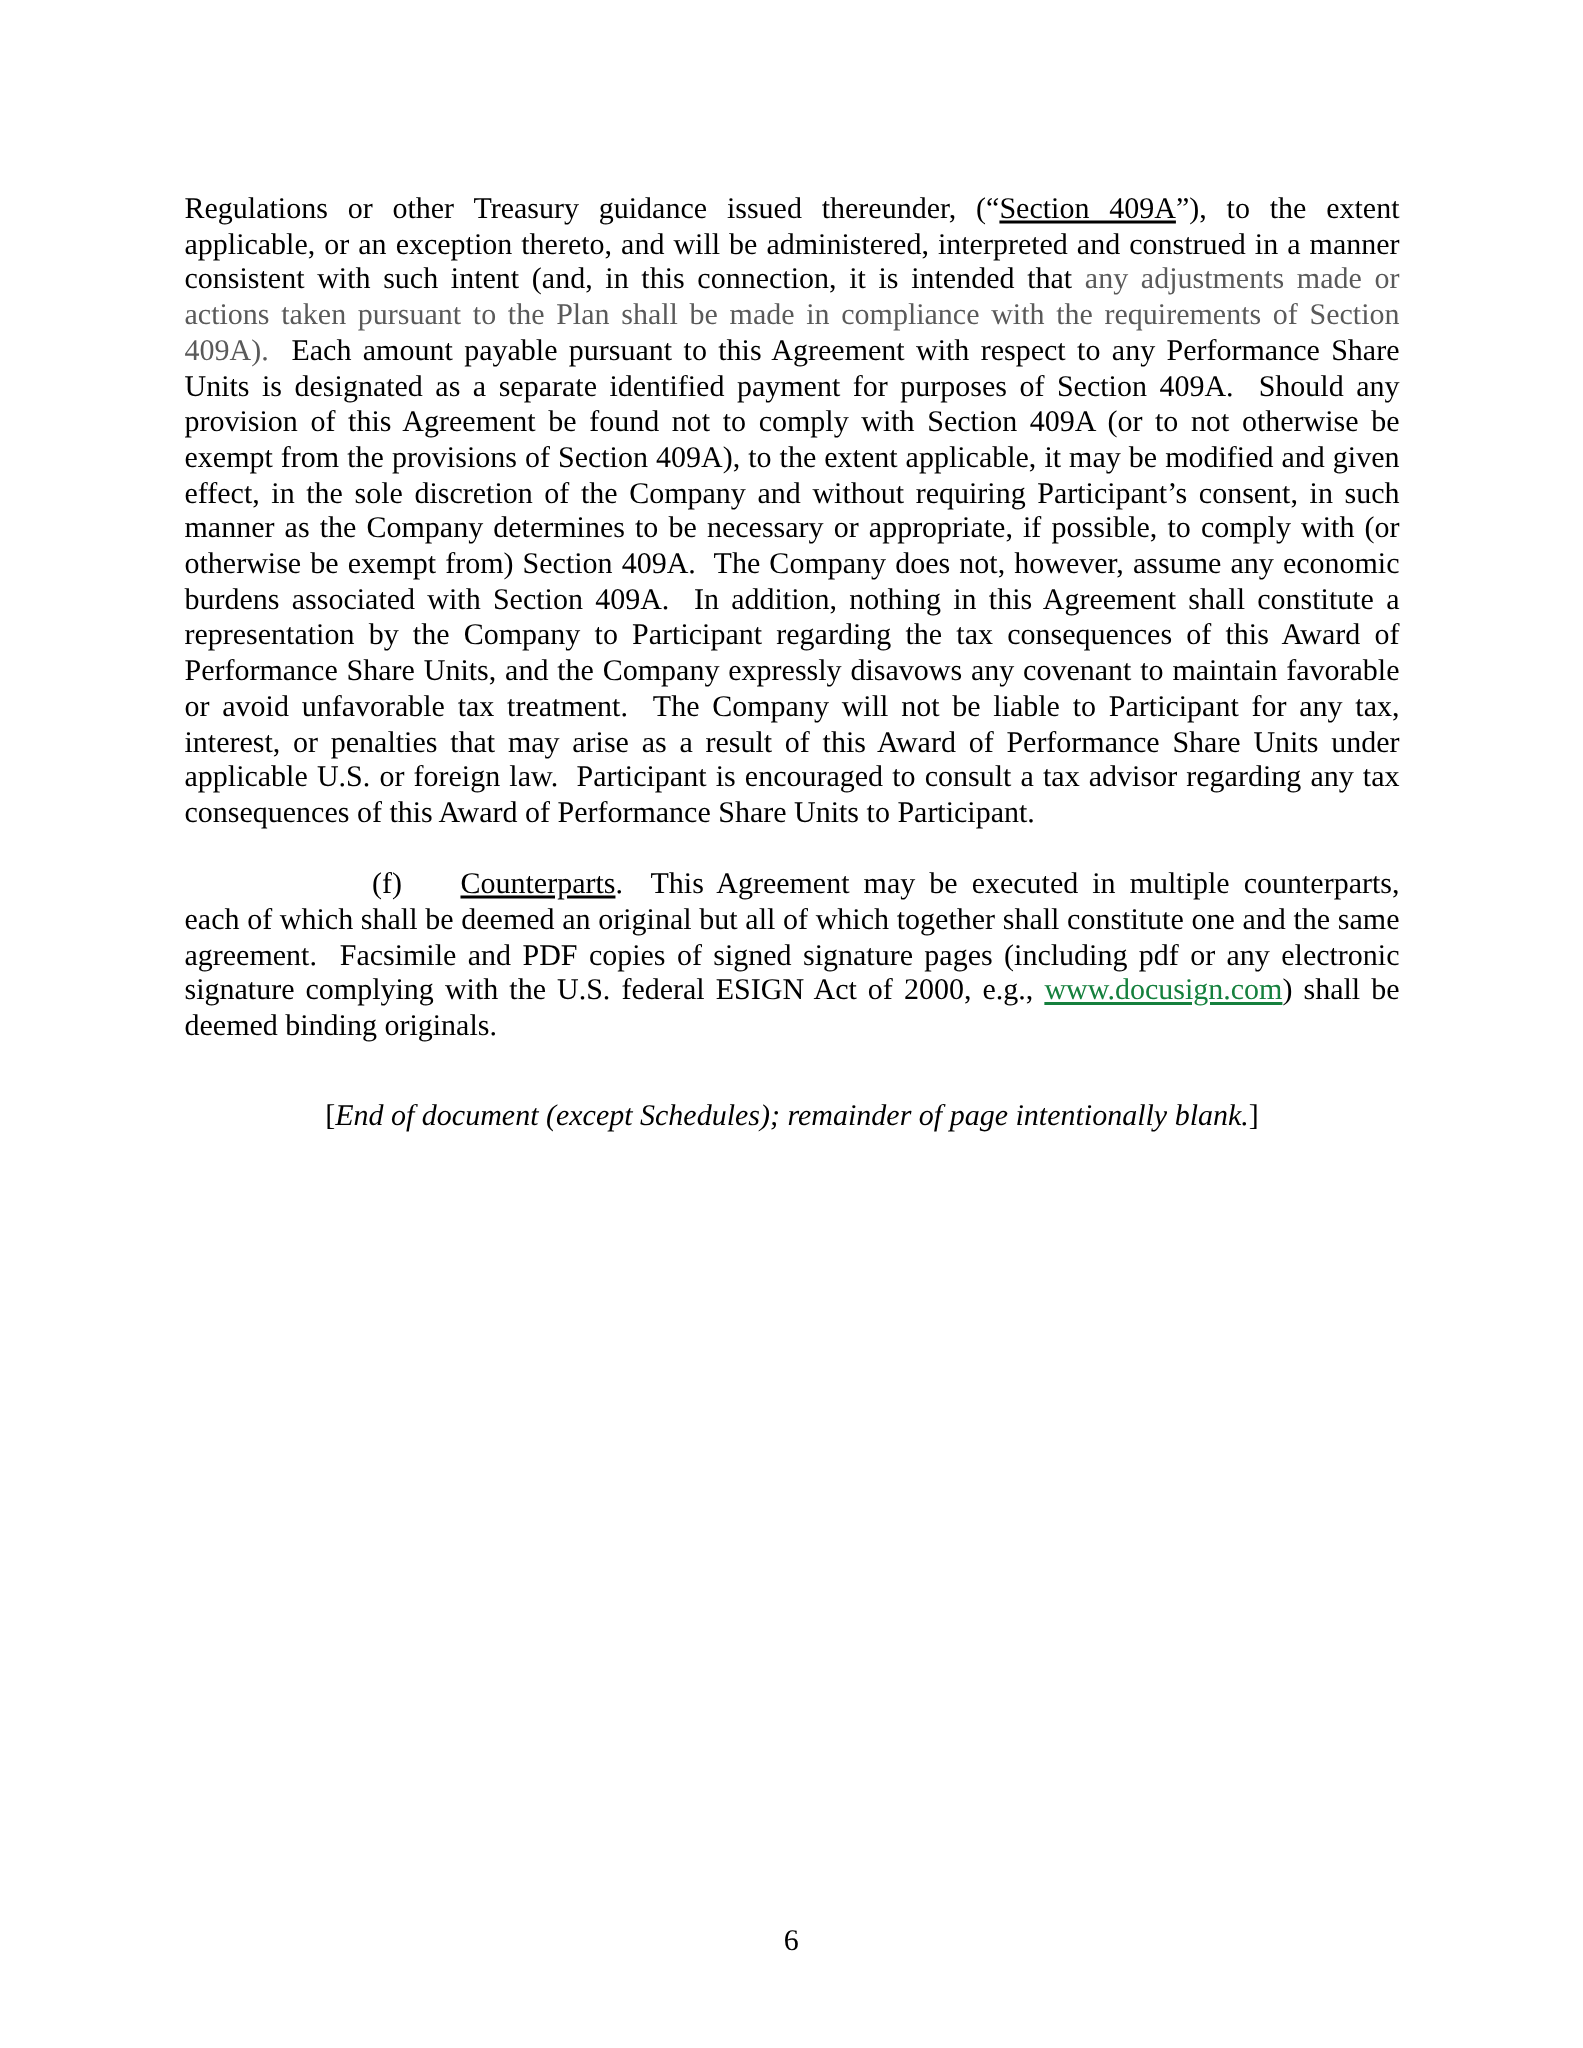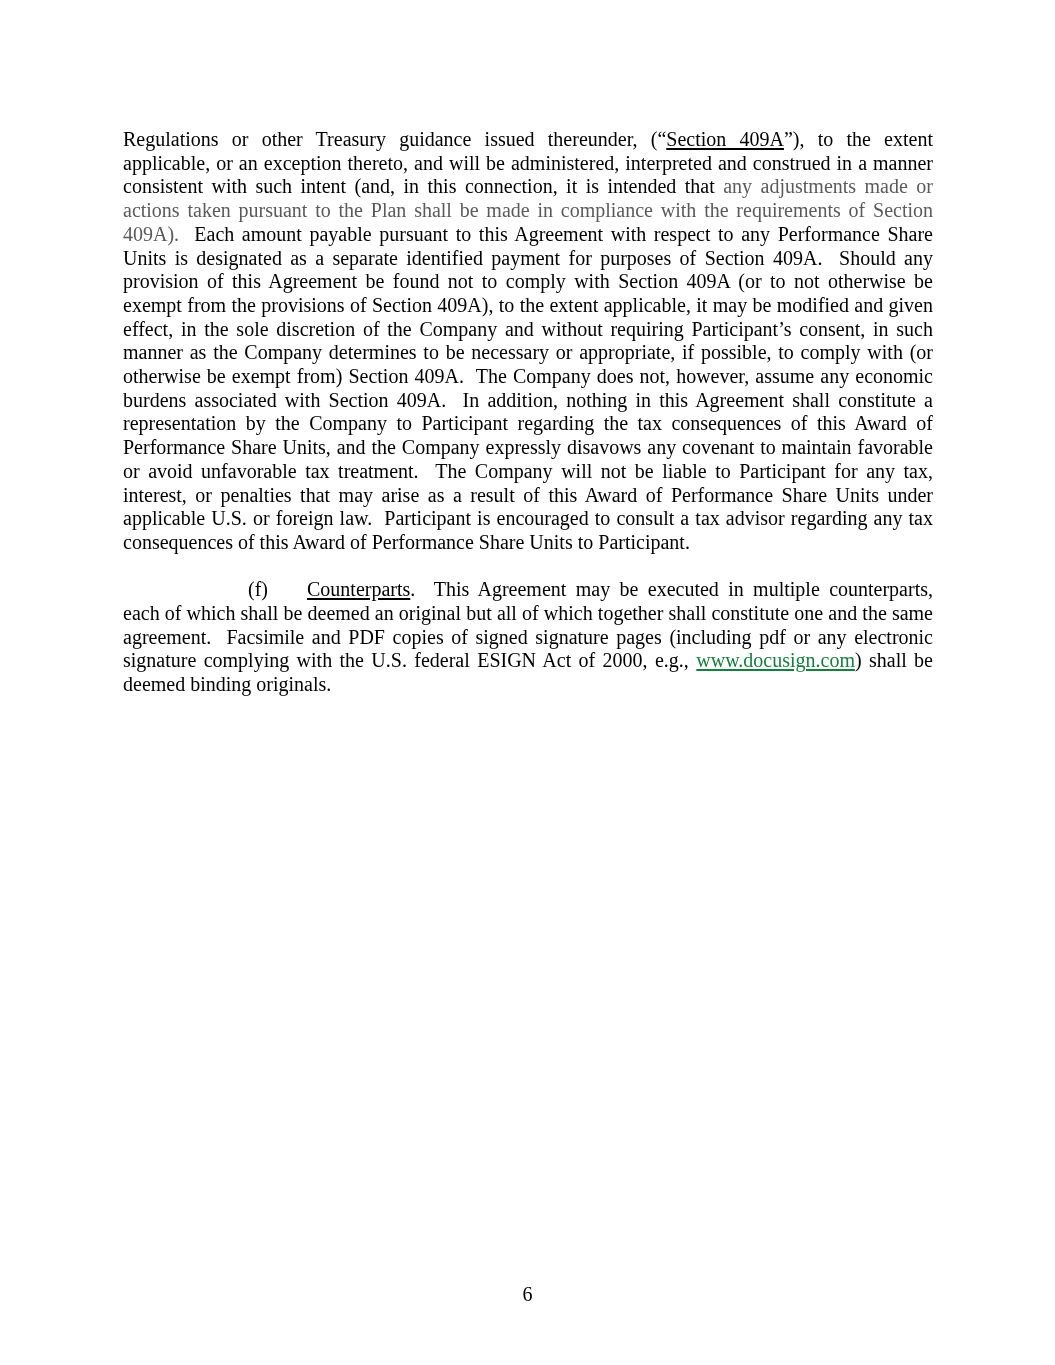--- a/index.html
+++ b/index.html
@@ -68,17 +68,18 @@
 </head>
 <body>
 
 <div class="page">
   <div class="content">
 
     <p class="para"><span>Regulations or other Treasury guidance issued thereunder, (“</span><span class="u">Section 409A</span><span>”), to the extent applicable, or an exception thereto, and will be administered, interpreted and construed in a manner consistent with such intent (and, in this connection, it is intended that </span><span class="gray">any adjustments made or actions taken pursuant to the Plan shall be made in compliance with the requirements of Section 409A).</span><span>&nbsp; Each amount payable pursuant to this Agreement with respect to any Performance Share Units is designated as a separate identified payment for purposes of Section 409A.&nbsp; Should any provision of this Agreement be found not to comply with Section 409A (or to not otherwise be exempt from the provisions of Section 409A), to the extent applicable, it may be modified and given effect, in the sole discretion of the Company and without requiring Participant’s consent, in such manner as the Company determines to be necessary or appropriate, if possible, to comply with (or otherwise be exempt from) Section 409A.&nbsp; The Company does not, however, assume any economic burdens associated with Section 409A.&nbsp; In addition, nothing in this Agreement shall constitute a representation by the Company to Participant regarding the tax consequences of this Award of Performance Share Units, and the Company expressly disavows any covenant to maintain favorable or avoid unfavorable tax treatment.&nbsp; The Company will not be liable to Participant for any tax, interest, or penalties that may arise as a result of this Award of Performance Share Units under applicable U.S. or foreign law.&nbsp; Participant is encouraged to consult a tax advisor regarding any tax consequences of this Award of Performance Share Units to Participant.</span></p>
 
     <p class="para para-indent"><span>(f)</span><span class="tab"></span><span class="u">Counterparts</span><span>.&nbsp; This Agreement may be executed in multiple counterparts, each of which shall be deemed an original but all of which together shall constitute one and the same agreement.&nbsp; Facsimile and PDF copies of signed signature pages (including pdf or any electronic signature complying with the U.S. federal ESIGN Act of 2000, e.g., </span><span class="link">www.docusign.com</span><span>) shall be deemed binding originals.</span></p>
 
+    <p class="para end-note"><span>[</span><span class="it">End of document (except Schedules); remainder of page intentionally blank.</span><span>]</span></p>
 
   </div>
 
   <div class="page-number">6</div>
 </div>
 
 </body></html>

